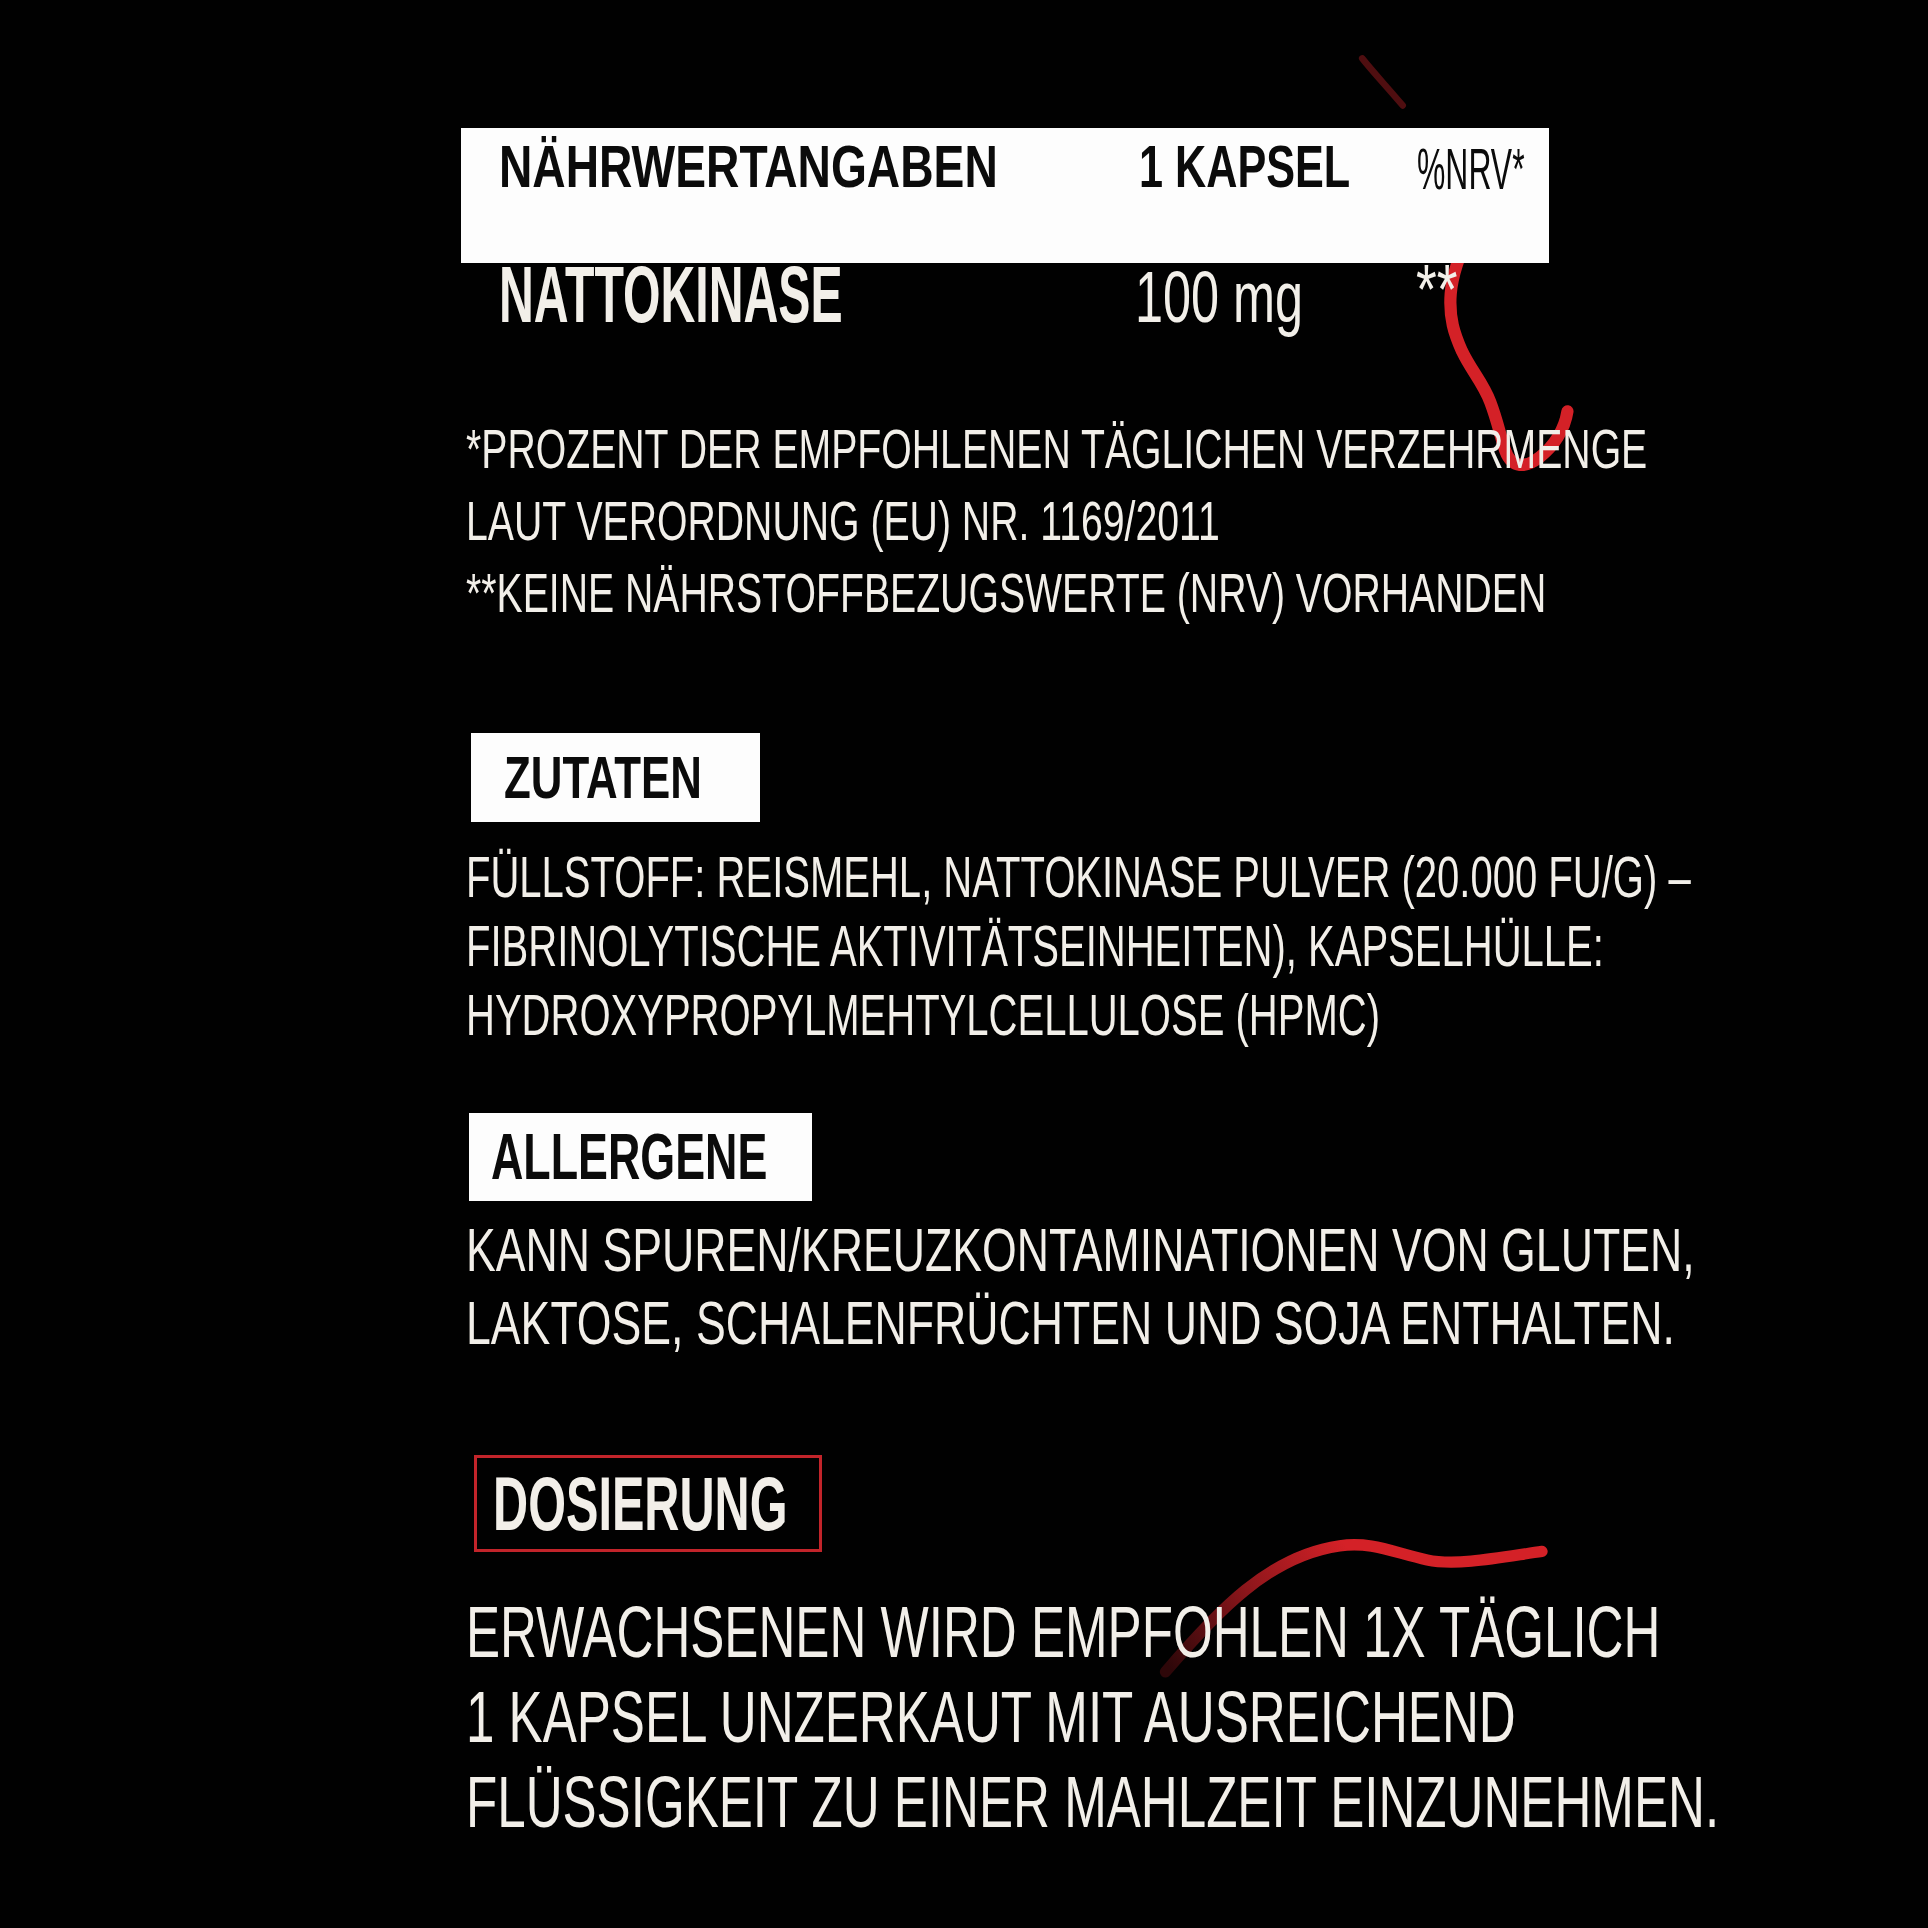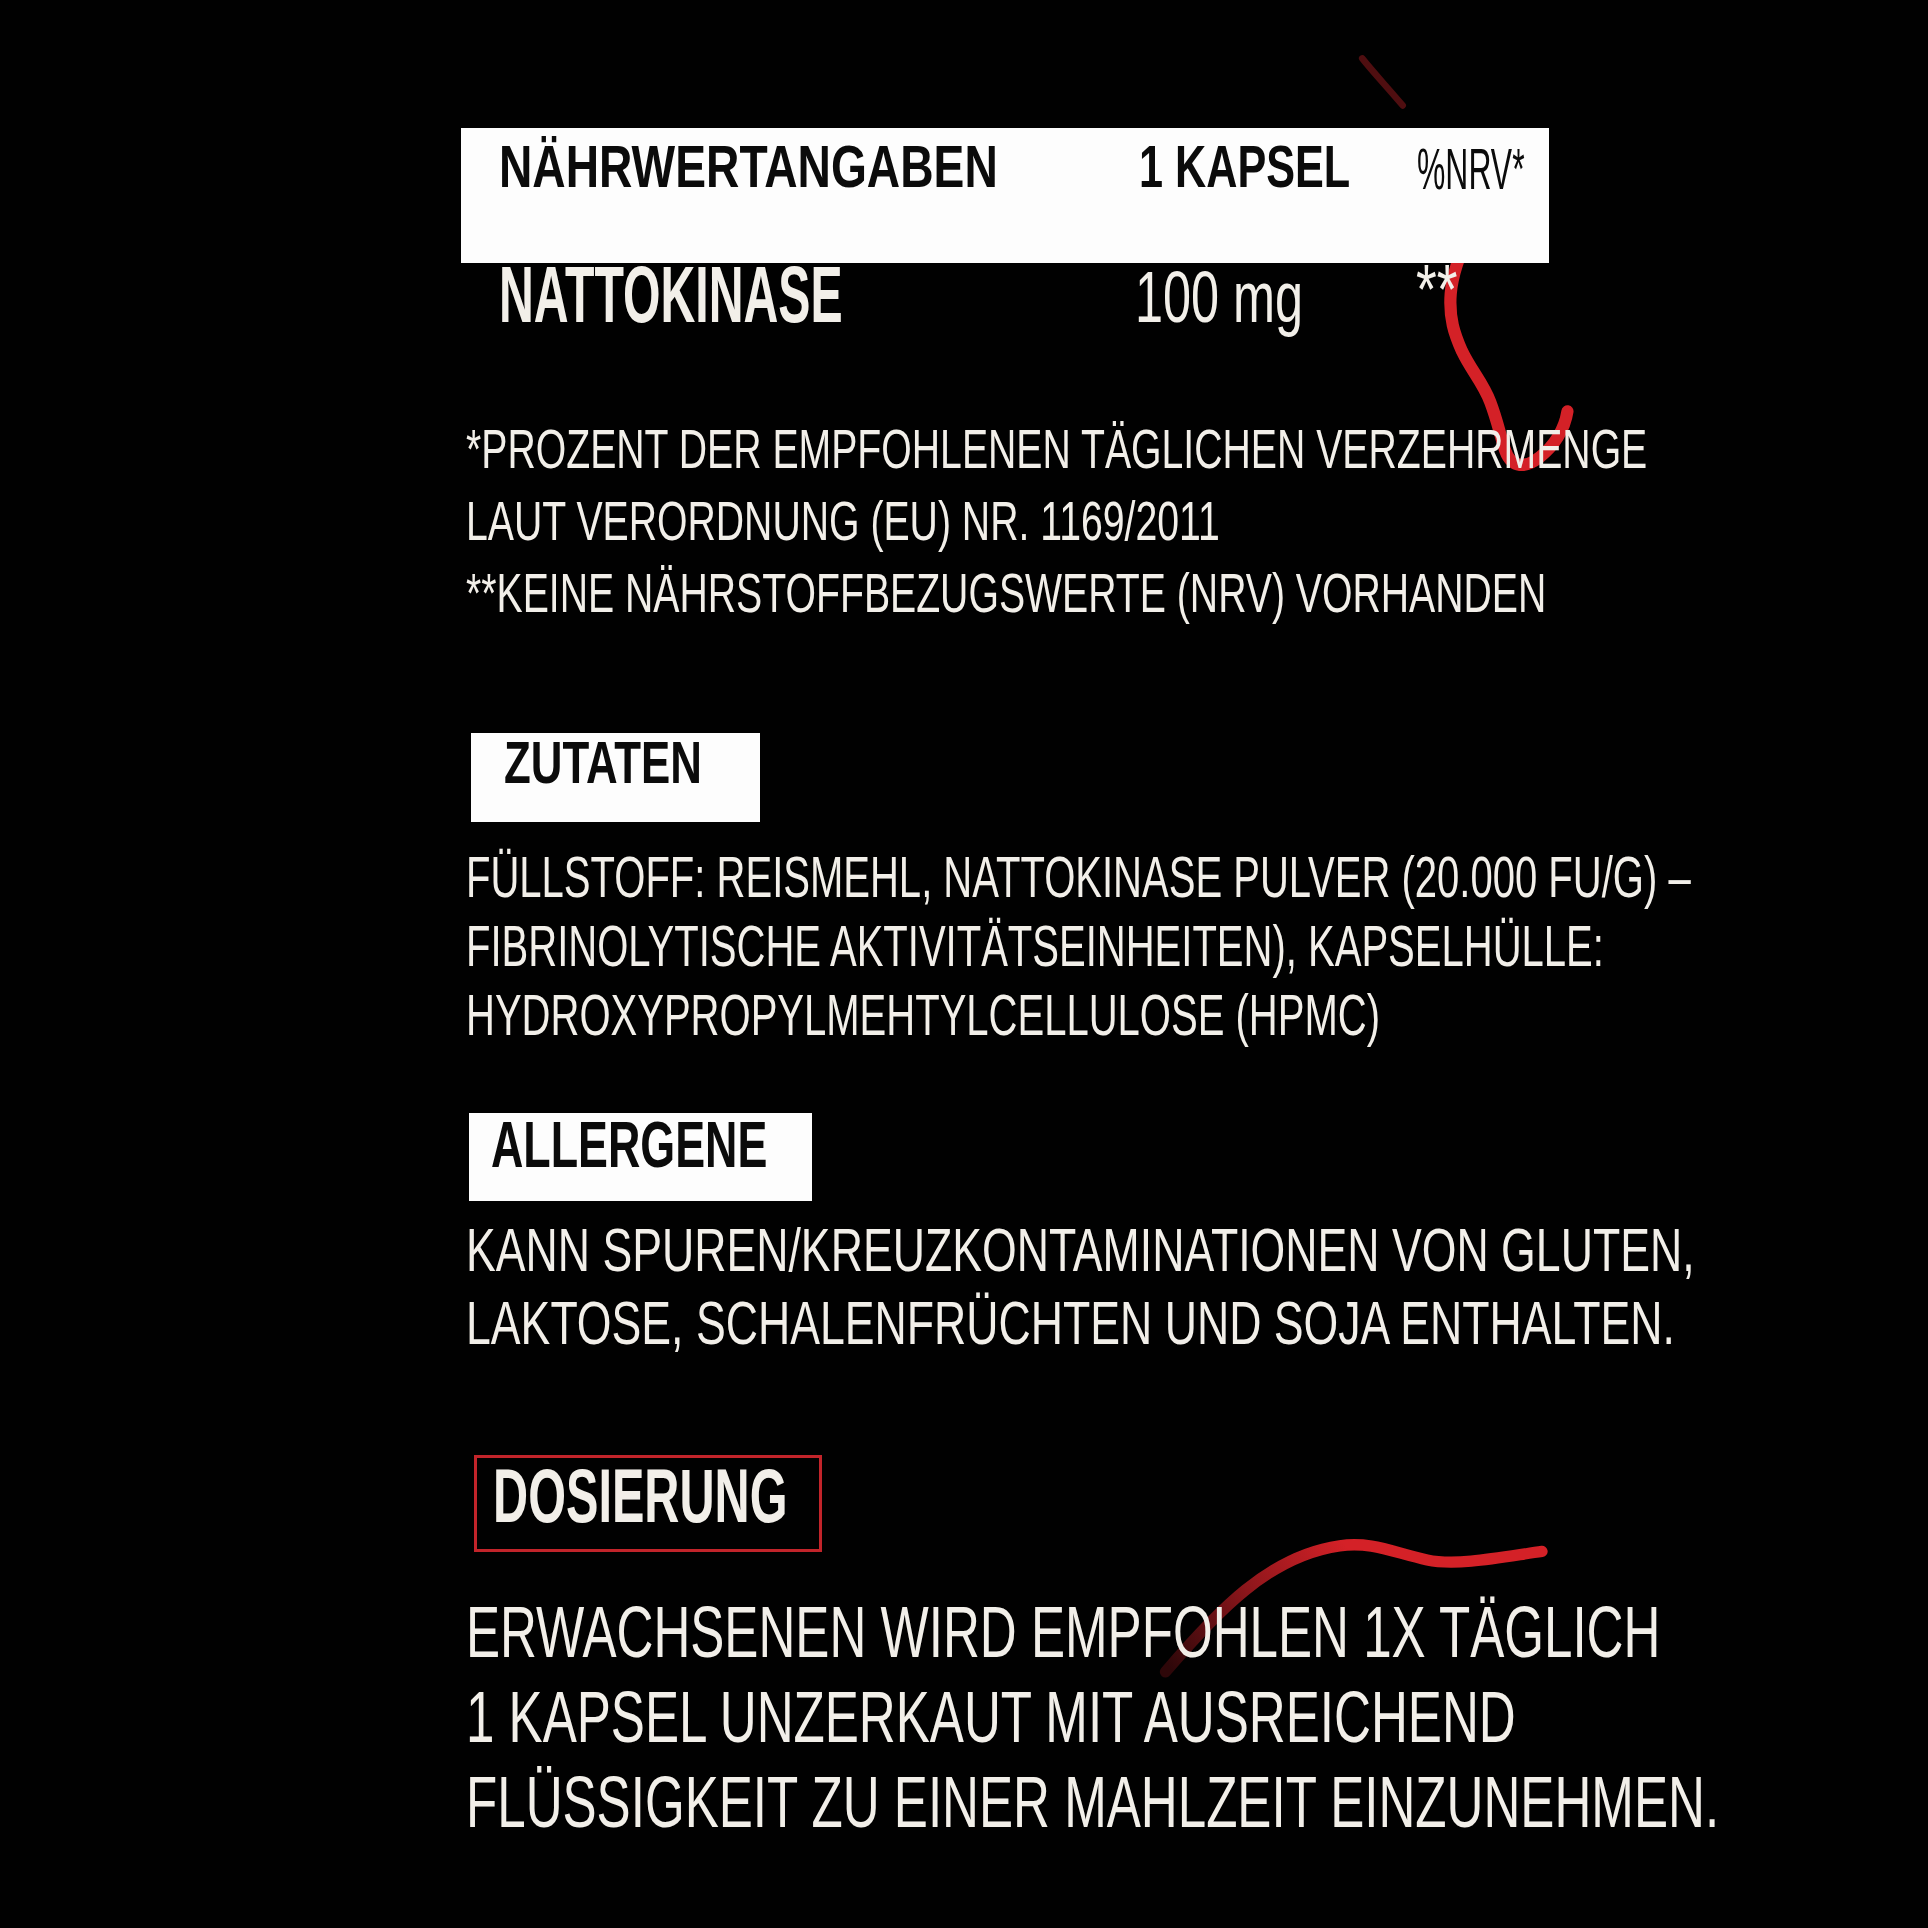--- a/index.html
+++ b/index.html
@@ -15,21 +15,21 @@
   .content{position:absolute;inset:0;z-index:1;}
   .abs{position:absolute;}
   .t{white-space:nowrap;display:inline-block;transform-origin:left top;line-height:1;}
   .tr{transform-origin:right top;}
   .bold{font-weight:bold;}
   .dark{color:#0b0b0b;}
   .light{color:#f2efe9;}
   .panel{background:#fdfdfd;}
   .lines div{white-space:nowrap;}
   .lines{transform-origin:left top;color:#f2efe9;}
-  .hbox{display:flex;box-sizing:border-box;}
+  .hbox{display:flex;align-items:center;box-sizing:border-box;}
 </style>
 </head>
 <body>
 
 <div class="stage">
 
   <svg class="scribbles" width="1928" height="1928" viewBox="0 0 2048 2048">
     <defs>
       <linearGradient id="gradRed" gradientUnits="userSpaceOnUse" x1="1245" y1="1775" x2="1430" y2="1642">
         <stop offset="0" stop-color="#2e0709"></stop>

